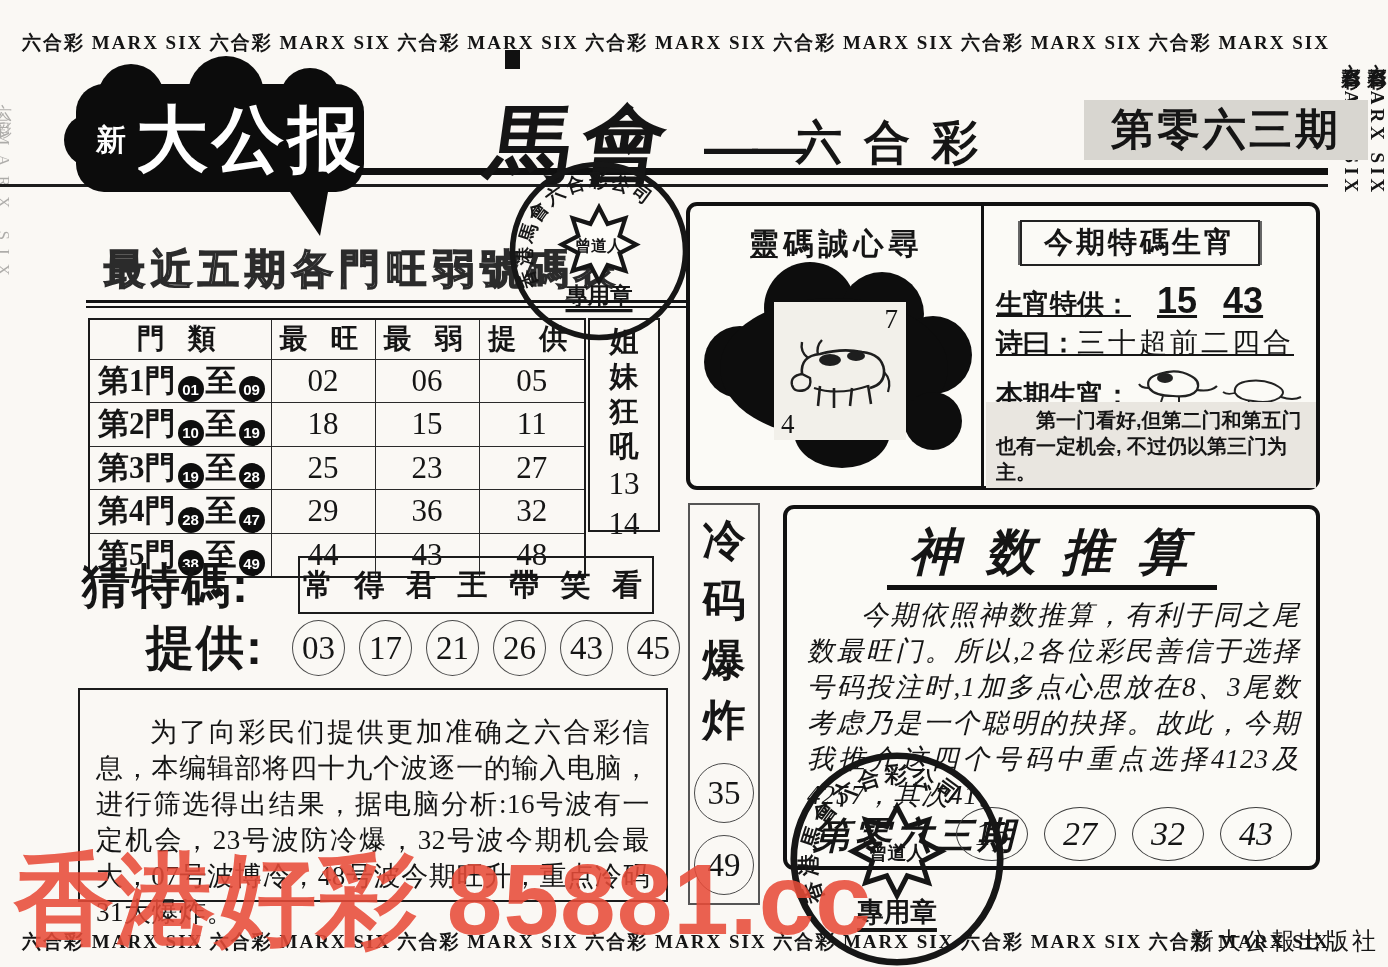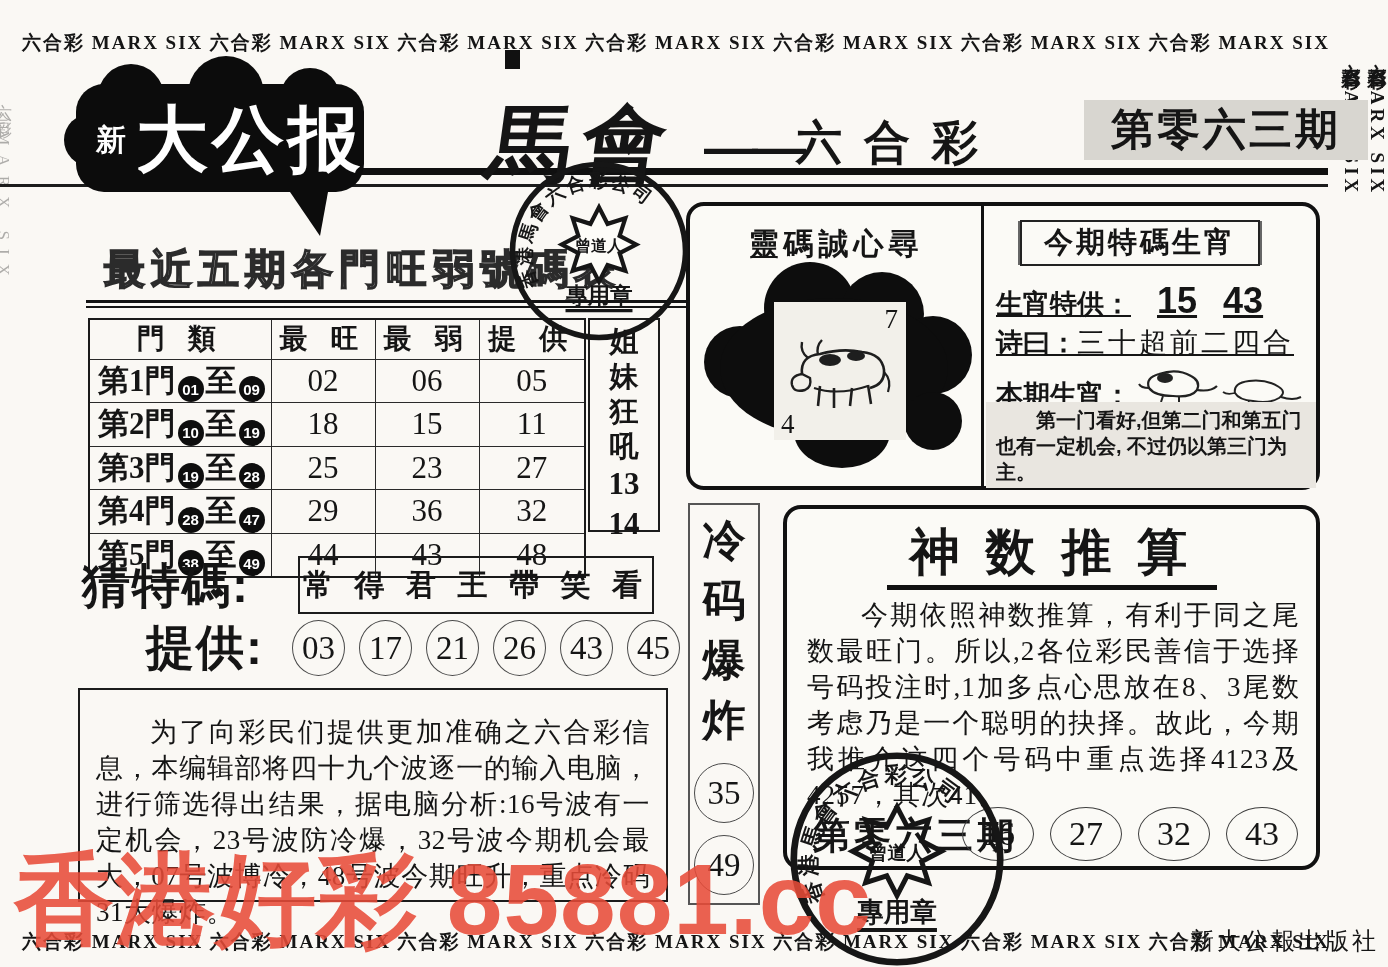--- a/index.html
+++ b/index.html
@@ -63,21 +63,21 @@
   table.hot th, table.hot td { border:1.6px solid #2a2a2a; text-align:center; }
   table.hot th { height:40px; font-size:28px; font-weight:700; letter-spacing:8px;margin-left:40px; }
   table.hot td { height:38px; font-size:31px; }
   td.gatecell { text-align:left; padding-left:4px; font-size:24px; font-weight:700; white-space:nowrap; }
   .dotnum { display:inline-flex; width:26px; height:26px; border-radius:50%; background:#0e0e0e;
     color:#fff; font-size:15px; font-weight:700; align-items:center; justify-content:center;
     margin:0 2px; vertical-align:-4px; font-family:"Liberation Sans","DejaVu Sans",sans-serif; }
   .sisters { position:absolute; left:588px; top:318px; width:72px; height:214px;
     border:2.5px solid #1c1c1c; display:flex; flex-direction:column; align-items:center; padding-top:4px; }
   .sisters .ch { font-size:29px; font-weight:700; line-height:35px; }
-  .sisters .nm { font-size:31px; line-height:40px;font-weight:bold; }
+  .sisters .nm { font-size:31px; line-height:40px; }
 
   
   .guess-label { position:absolute; left:82px; top:554px; font-size:48px; font-weight:900; letter-spacing:2px; }
   .phrase-box { position:absolute; left:298px; top:556px; width:356px; height:58px; border:2.5px solid #1c1c1c;
     display:flex; align-items:center; justify-content:center; font-size:30px; font-weight:600; letter-spacing:7px; }
   .offer-label { position:absolute; left:146px; top:616px; font-size:48px; font-weight:900; letter-spacing:2px; }
   .offer-nums { position:absolute; left:292px; top:620px; display:flex; gap:14px; }
   .circ { width:53px; height:56px; border:1.6px solid #4a4a4a; border-radius:50%;
     display:flex; align-items:center; justify-content:center; font-size:33px; }
 
@@ -87,21 +87,21 @@
     letter-spacing:.5px; text-align:justify; }
   .analysis p { text-indent:2em; }
 
   
   .coldcol { position:absolute; left:688px; top:503px; width:72px; height:402px;
     border:2px solid #555; display:flex; flex-direction:column; align-items:center; padding-top:6px; }
   .coldcol .ch { font-size:43px; font-weight:700; line-height:60px; }
   .coldcol .circ { width:60px; height:60px; margin-top:12px; font-size:33px; }
 
   
-  .panel { position:absolute; border:4px solid #111; border-radius:18px; background:#fbfaf6; }
+  .panel { position:absolute; border:4px solid #111; border-radius:11px; background:#fbfaf6; }
   .panel.topright { left:686px; top:202px; width:634px; height:288px; }
   .vdivider { position:absolute; left:291px; top:0; bottom:0; width:2.5px; background:#111; }
   .spirit-title { position:absolute; left:28px; top:18px; width:236px; text-align:center;
     font-size:30px; font-weight:900; letter-spacing:5px; }
   .cloud { position:absolute; left:18px; top:58px; width:256px; height:208px; }
   .cloud .cb { position:absolute; background:#0d0d0d; border-radius:50%; }
   .cb0 { left:12px; top:34px; width:228px; height:140px; border-radius:70px; }
   .cb1 { left:56px; top:-2px; width:92px; height:92px; }
   .cb2 { left:132px; top:8px; width:84px; height:84px; }
   .cb3 { left:-4px; top:62px; width:72px; height:72px; }
@@ -121,29 +121,29 @@
   .zrow.r1 { top:74px; } .zrow.r2 { top:118px; } .zrow.r3 { top:158px; }
   .zrow .bignum { font-size:36px; font-weight:700; margin-left:26px; }
   .zrow .poem { font-size:28px; letter-spacing:3px; }
   .rats { display:flex; align-items:flex-end; margin-left:4px; }
   .comment { position:absolute; left:296px; top:196px; width:330px; height:86px; background:#e9e6e0;
     padding:5px 10px 0 10px; font-size:20px; font-weight:600; line-height:26px; overflow:hidden;
     font-family:"Liberation Sans","DejaVu Sans",sans-serif; }
   .comment .c1 { text-indent:2em; }
 
   
-  .panel.botright { left:783px; top:505px; width:537px; height:365px; }
+  .panel.botright { left:783px; top:505px; width:537px; height:365px;font-style:italic; }
   .sh-title { position:absolute; left:0; right:0; top:10px; text-align:center;
     font-size:50px; font-weight:900; letter-spacing:6px; }
   .sh-underline { position:absolute; left:50%; transform:translateX(-50%); top:76px; width:330px; height:5px; background:#111; }
   .sh-body { position:absolute; left:20px; right:16px; top:88px; font-size:27px; line-height:36px;
     letter-spacing:1px; text-align:justify; }
   .sh-body p { text-indent:2em; }
   .keyrow-label { position:absolute; left:26px; top:302px; font-size:37px; font-weight:900; letter-spacing:4px; }
-  .keyrow-nums { position:absolute; right:18px; top:298px; display:flex; gap:16px; }
+  .keyrow-nums { position:absolute; right:24px; top:298px; display:flex; gap:16px; }
   .keyrow-nums .circ { width:72px; height:54px; font-size:34px; border-color:#3d3d3d; }
 
   
   .publisher { position:absolute; left:1190px; top:897px; font-size:24px; letter-spacing:3px;margin-top:28px; }
   .watermark { position:absolute; left:14px; top:834px; z-index:40; white-space:nowrap;
     font-family:"Liberation Sans","DejaVu Sans",sans-serif;
     font-size:100px; font-weight:900; letter-spacing:1px; opacity:.87; }
 </style>
 </head>
 <body>

